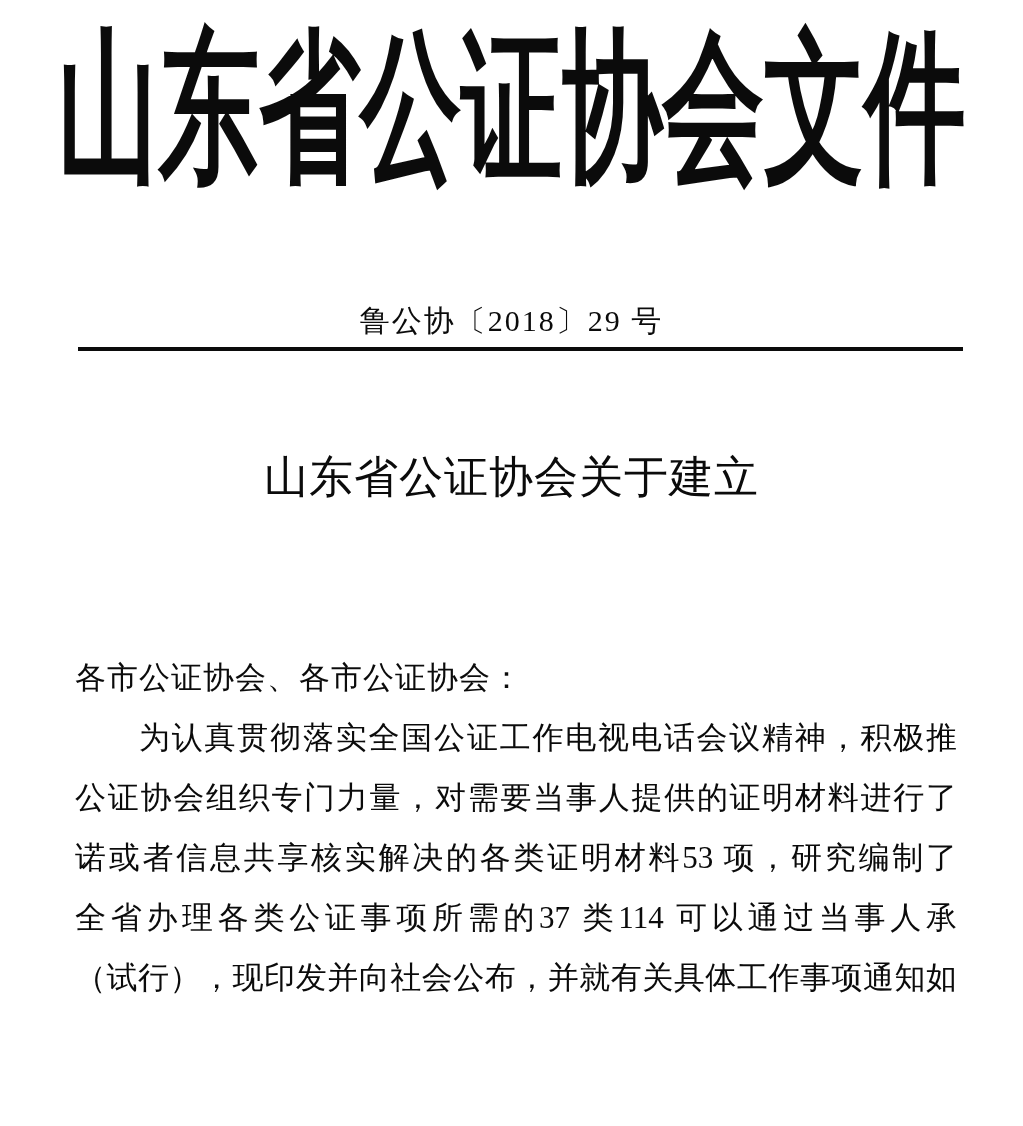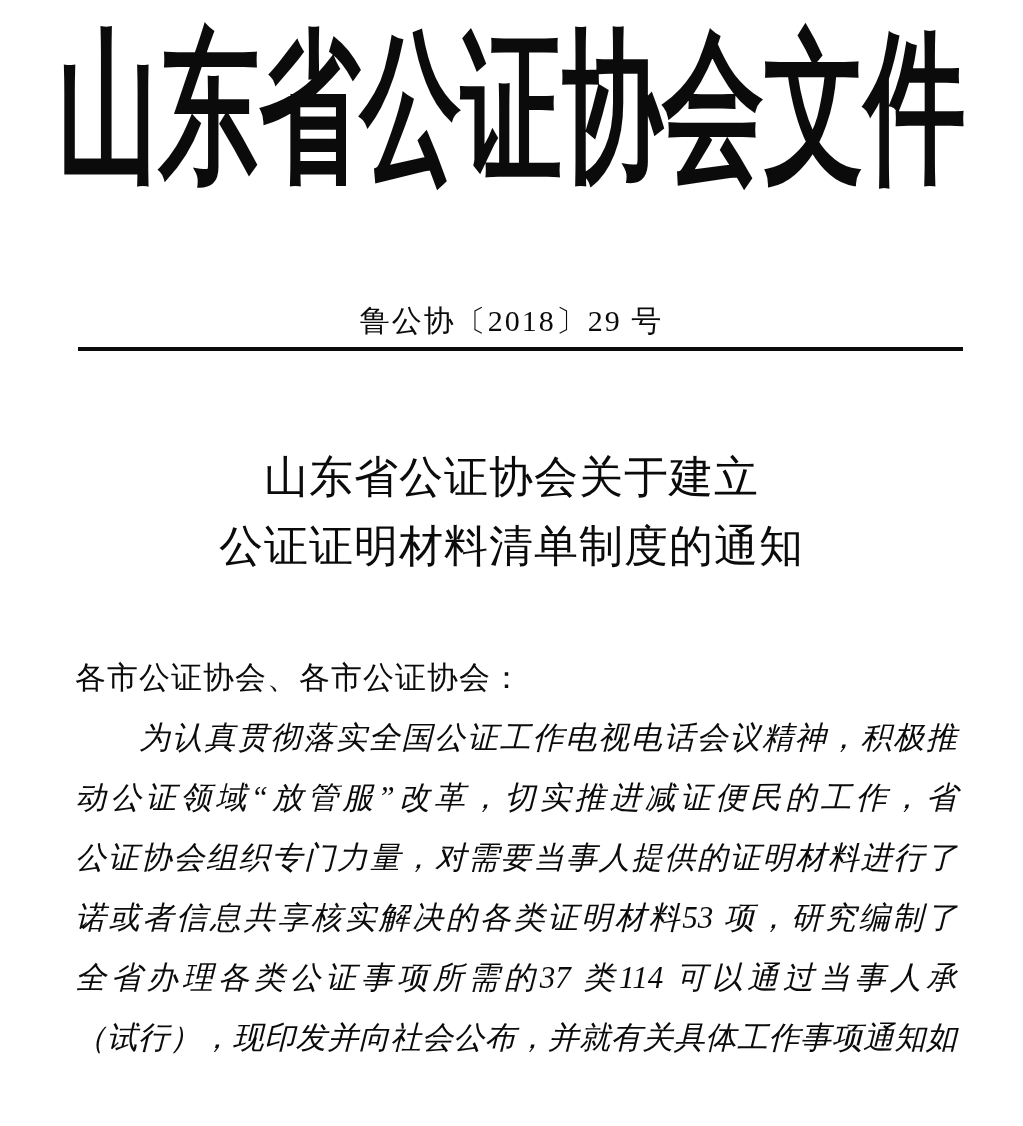--- a/index.html
+++ b/index.html
@@ -68,45 +68,42 @@
     font-size: 31px;
     line-height: 60px;
   }
   .salutation {
     text-align: left;
     letter-spacing: 1px;
   }
   .bline {
     text-align: justify;
     text-align-last: justify;
-    font-style: italic;
   }
   .indent {
     text-indent: 64px;
   }
 </style>
 </head>
 <body>
 
 <div class="page">
 
   <div class="letterhead">山东省公证协会文件</div>
 
   <div class="doc-number">鲁公协〔2018〕29 号</div>
 
   <div class="rule"></div>
 
   <div class="title-block">
     <div>山东省公证协会关于建立</div>
-    <div>公证证明材料清单制度的通知</div>
   </div>
 
   <div class="body-block">
     <div class="salutation">各市公证协会、各市公证协会：</div>
     <div class="bline indent">为认真贯彻落实全国公证工作电视电话会议精神，积极推</div>
-    <div class="bline">动公证领域“放管服”改革，切实推进减证便民的工作，省</div>
     <div class="bline">公证协会组织专门力量，对需要当事人提供的证明材料进行了</div>
     <div class="bline">诺或者信息共享核实解决的各类证明材料53 项，研究编制了</div>
     <div class="bline">全省办理各类公证事项所需的37 类114 可以通过当事人承</div>
     <div class="bline">（试行），现印发并向社会公布，并就有关具体工作事项通知如</div>
   </div>
 
 </div>
 
 </body></html>

